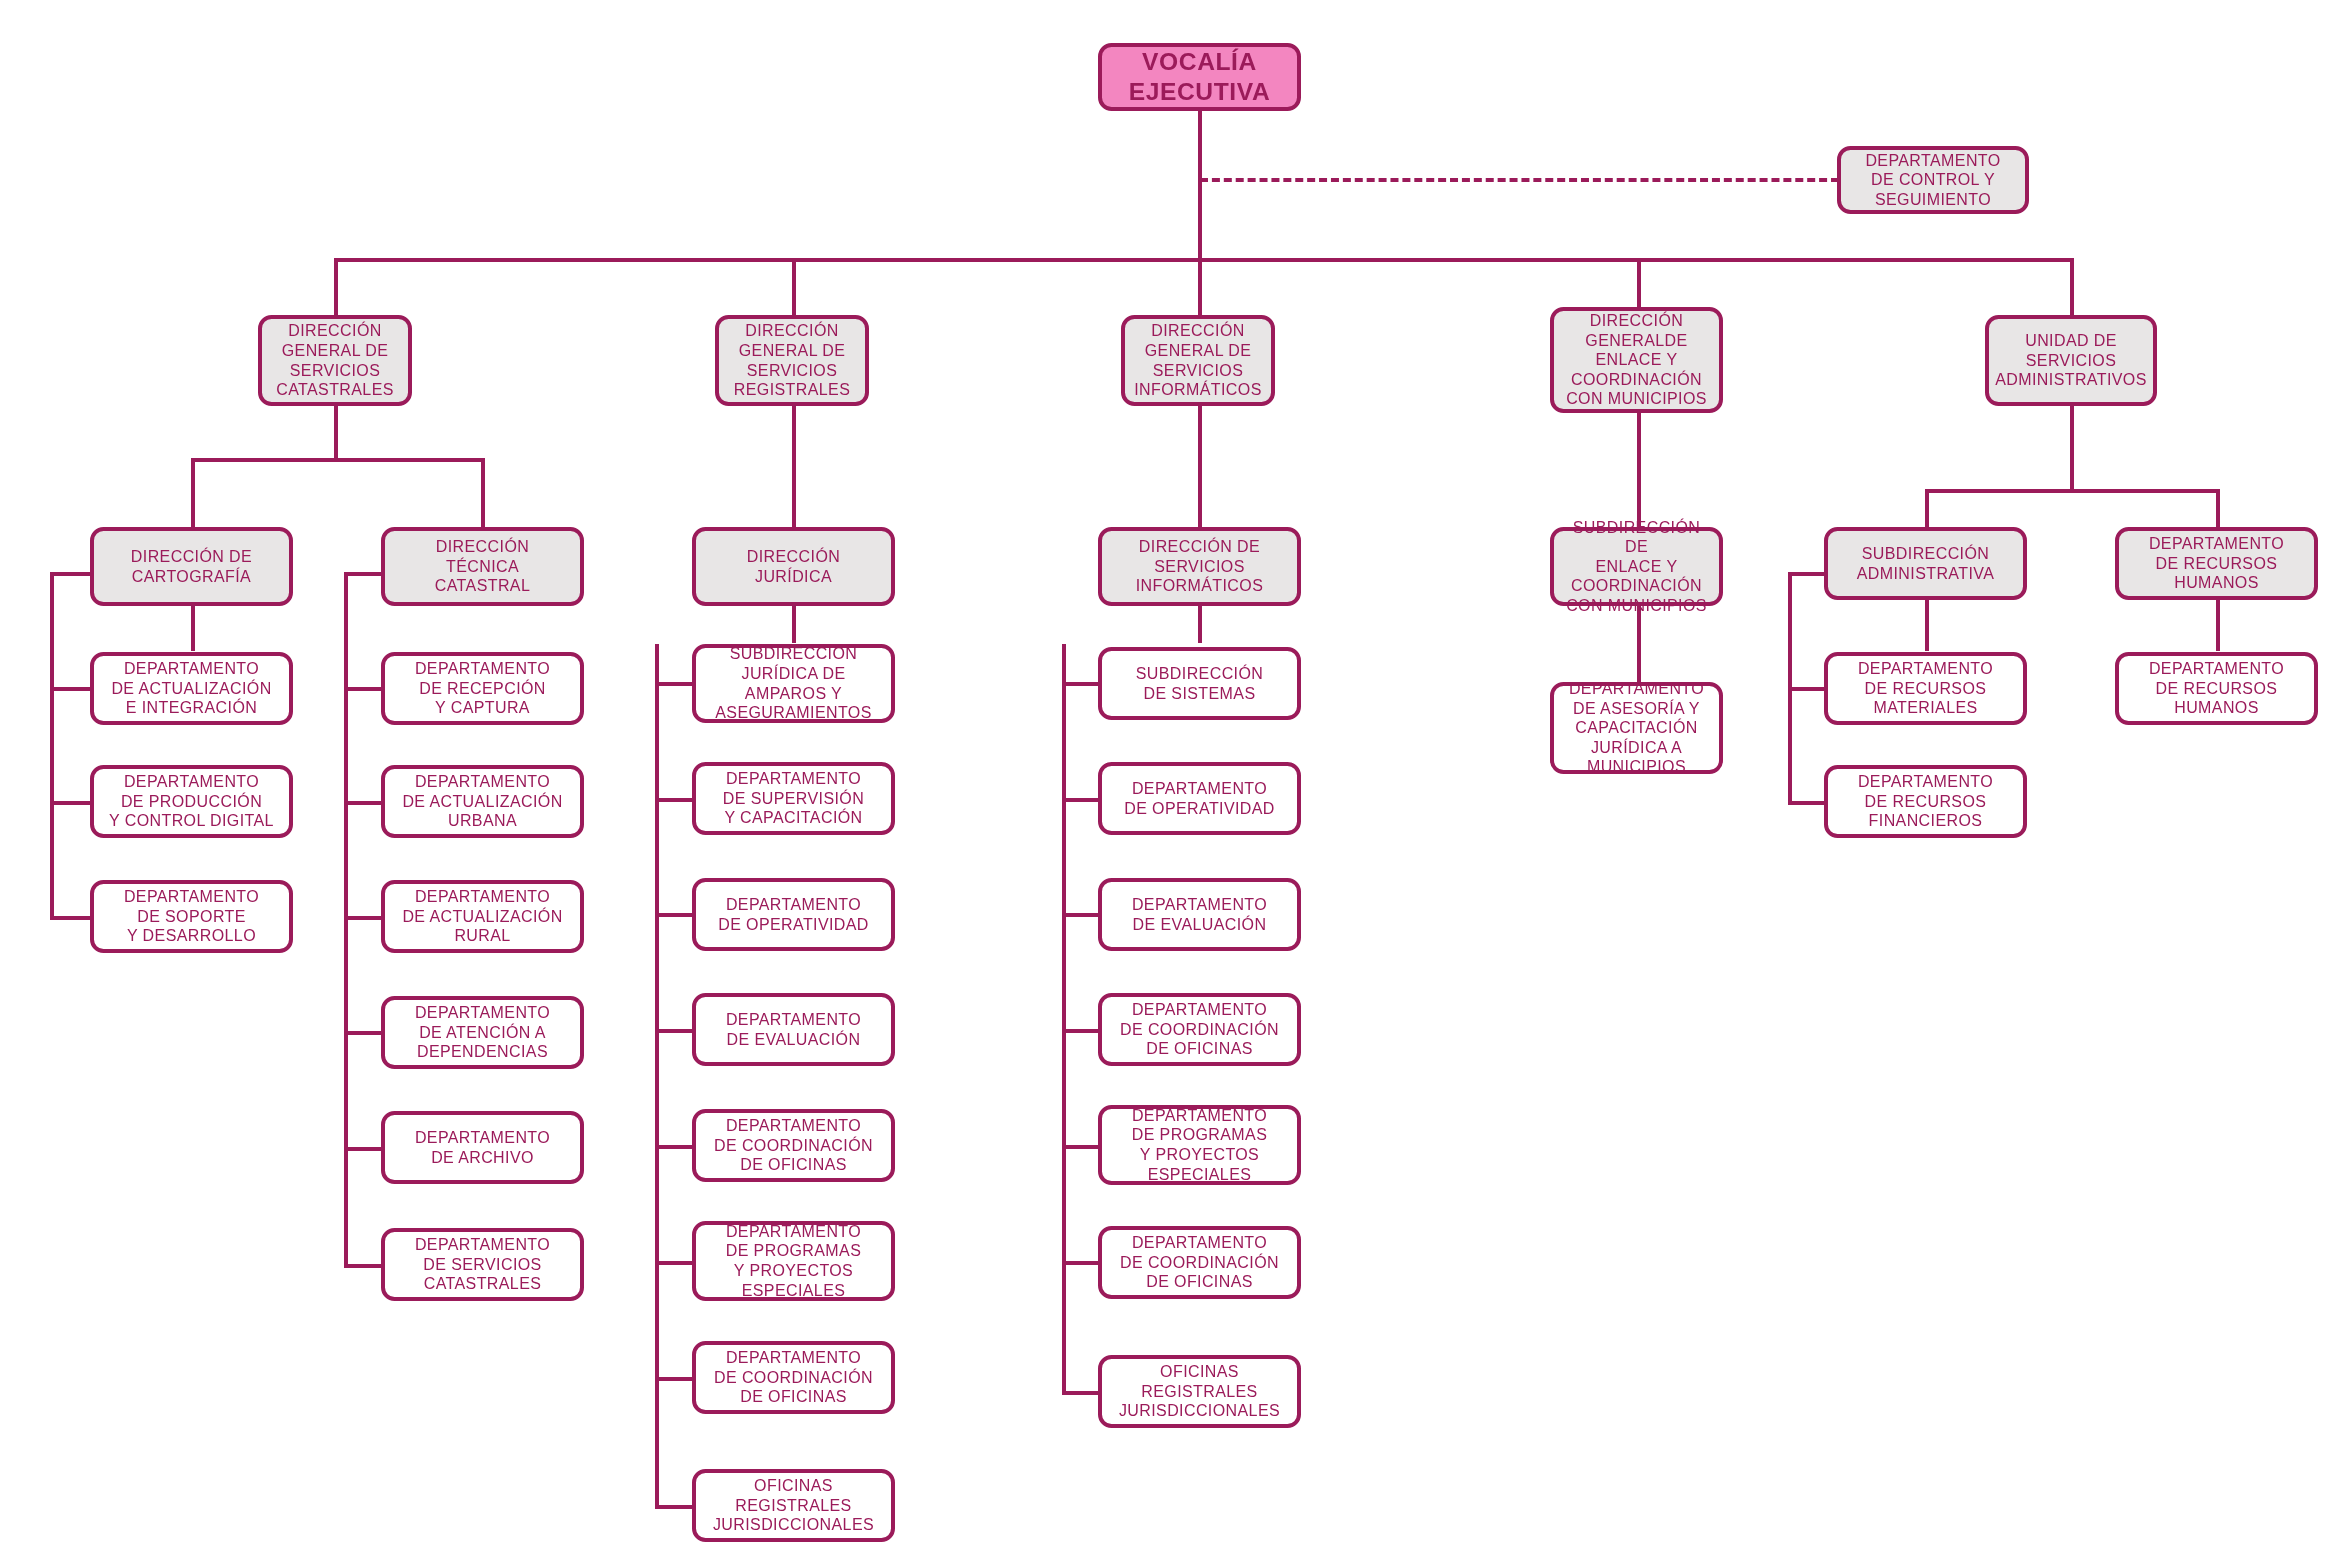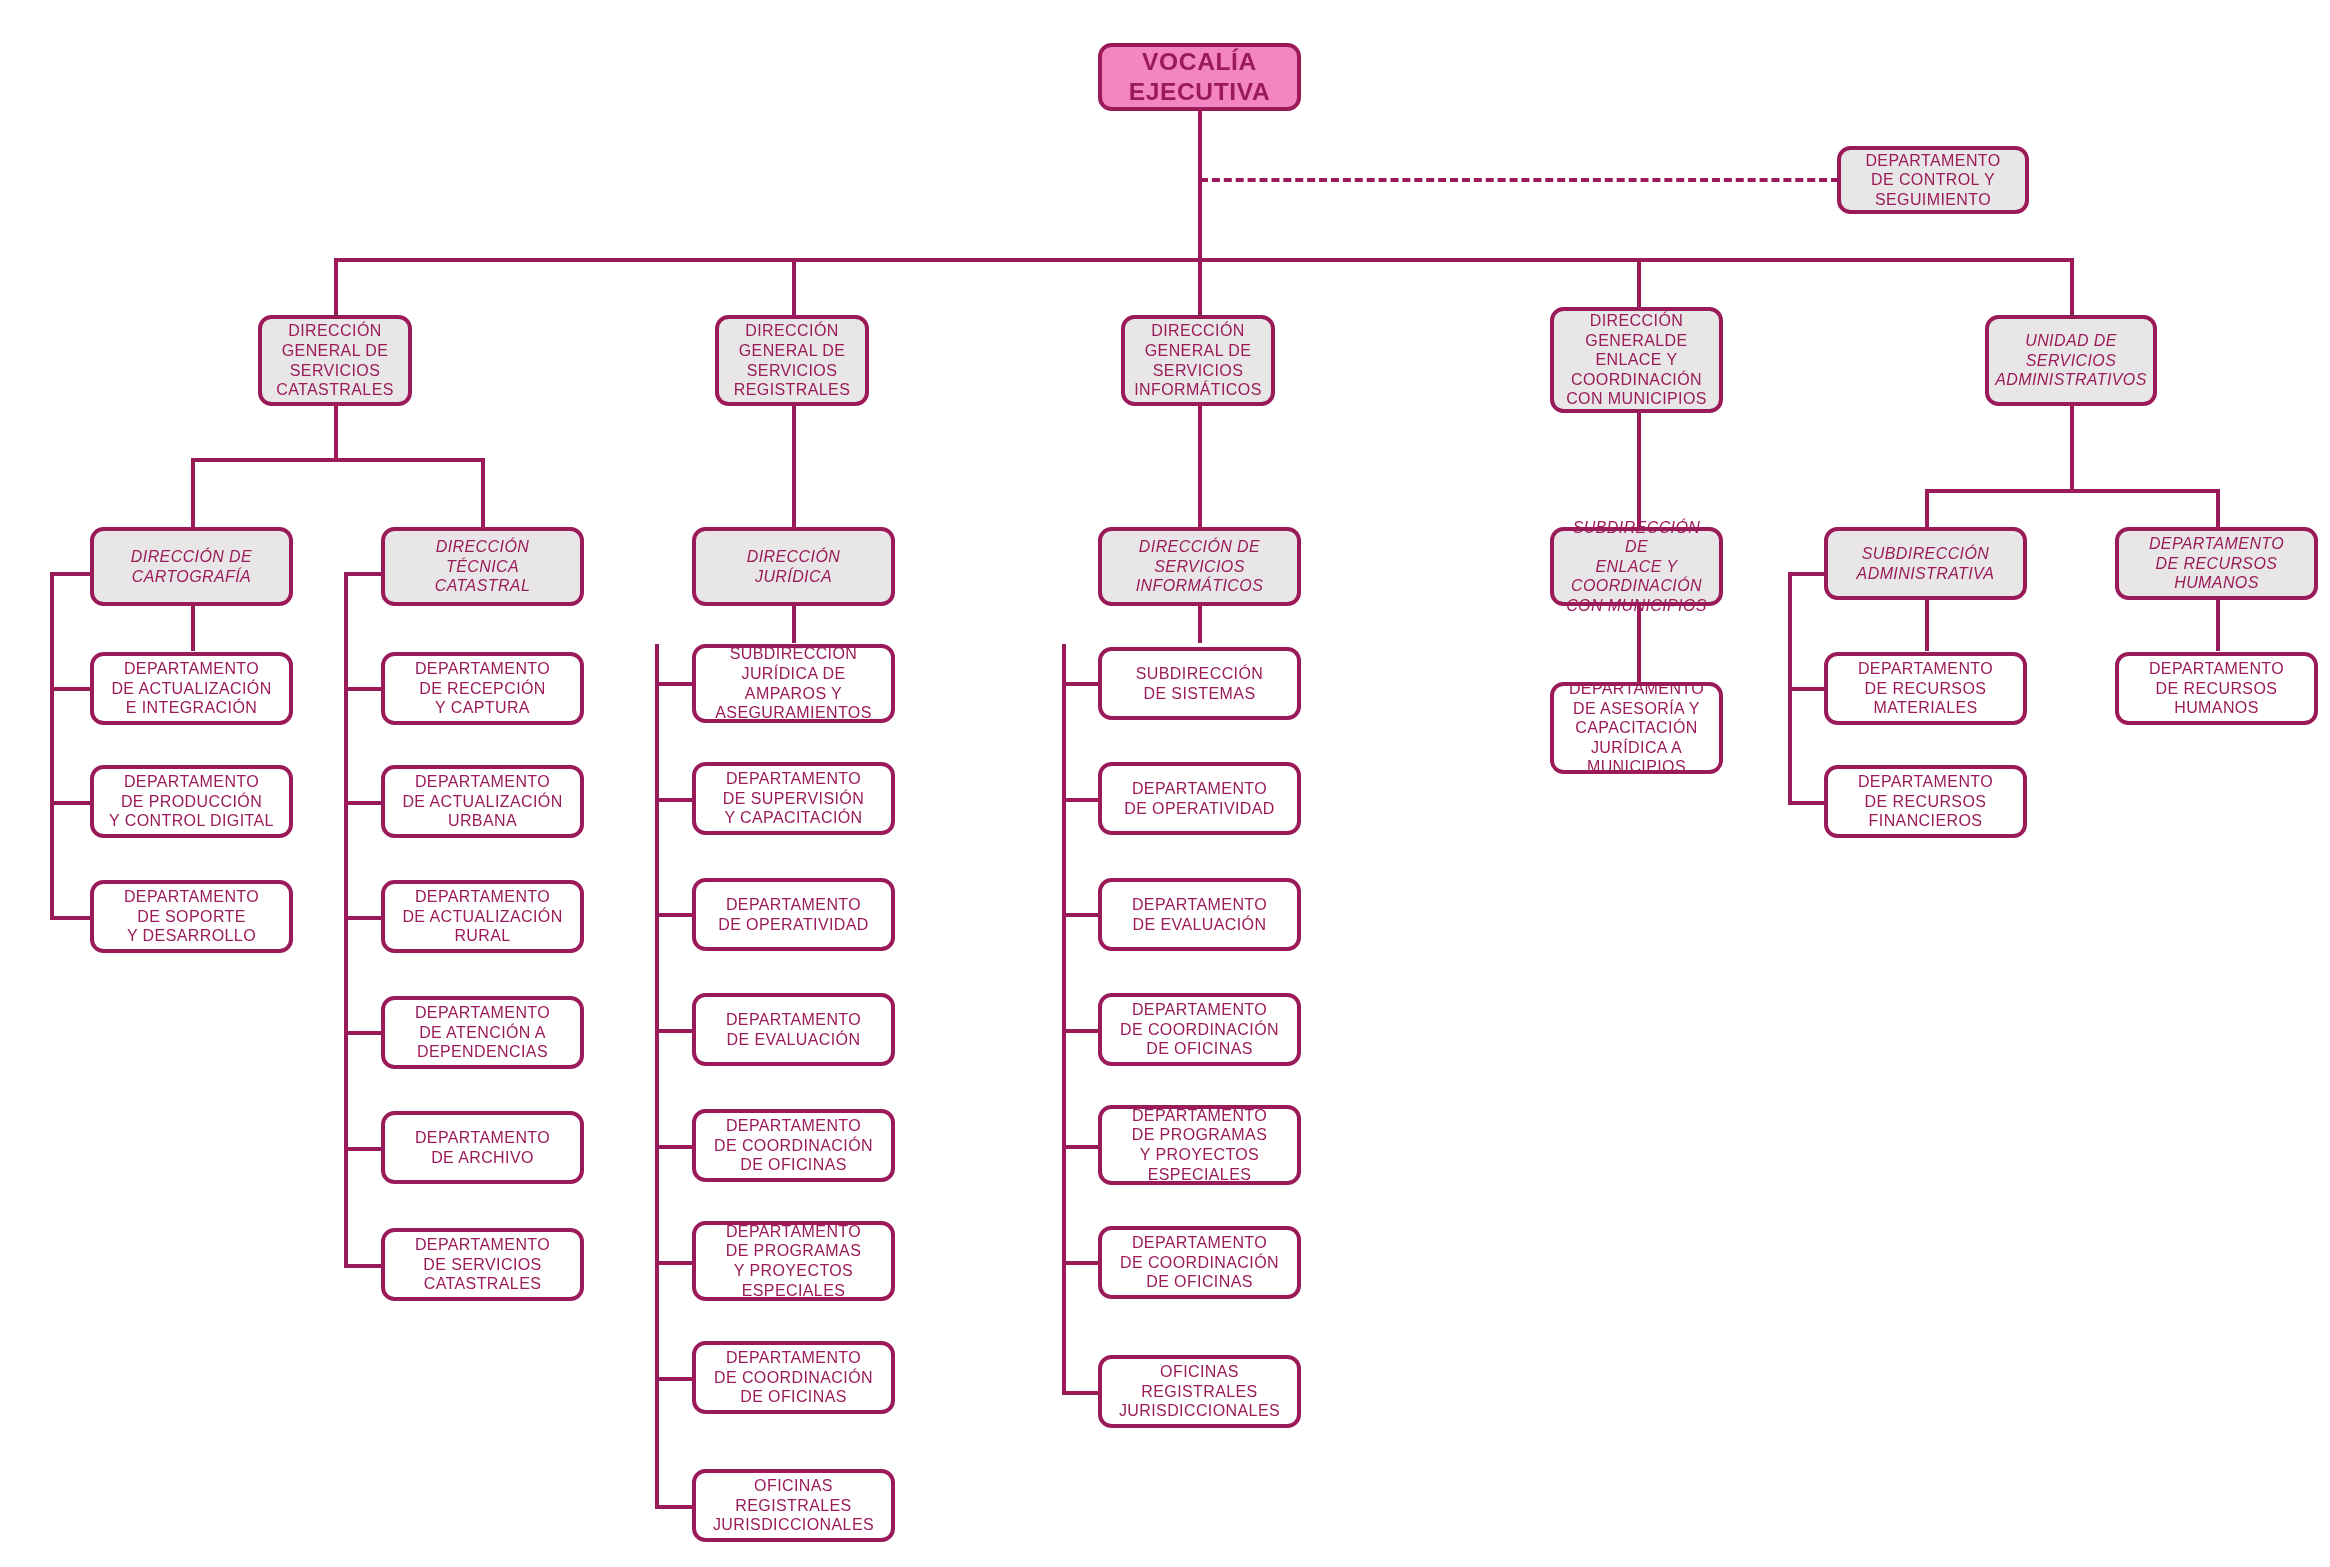--- a/index.html
+++ b/index.html
@@ -45,21 +45,21 @@
     font-weight: bold;
     font-size: 24.6px;
     letter-spacing: 0.6px;
     border-width: 4.9px;
     z-index: 7;
   }
   .node.gray {
     background: #E8E6E6;
   }
   .node.lvl2 { font-size: 16px; }
-  .node.lvl3 { font-size: 16px; font-style: italic; }
+  .node.lvl3 { font-size: 16px; }
   .node.lvl4 { font-size: 16px; }
   .node.aux  { font-size: 16px; }
 
   
   .conn {
     position: absolute;
     background: #9B1B5A;
     z-index: 1;
   }
   .conn.v { width: 3.7px; }
@@ -115,21 +115,21 @@
 SERVICIOS
 INFORMÁTICOS</span>
   </div>
   <div class="node gray lvl2" style="left:1526px; top:307px; width:173px; height:106px;">
     <span class="label">DIRECCIÓN
 GENERALDE
 ENLACE Y
 COORDINACIÓN
 CON MUNICIPIOS</span>
   </div>
-  <div class="node gray lvl2" style="left:1961px; top:315px; width:172px; height:91px;font-style:italic;">
+  <div class="node gray lvl2" style="left:1961px; top:315px; width:172px; height:91px;">
     <span class="label">UNIDAD DE
 SERVICIOS
 ADMINISTRATIVOS</span>
   </div>
 
   <div class="conn v" style="left:310px; top:406px; height:52px;"></div>
   <div class="conn h" style="left:167px; top:458px; width:294px;"></div>
   <div class="conn v" style="left:167px; top:458px; height:69px;"></div>
   <div class="conn v" style="left:457px; top:458px; height:69px;"></div>
 

